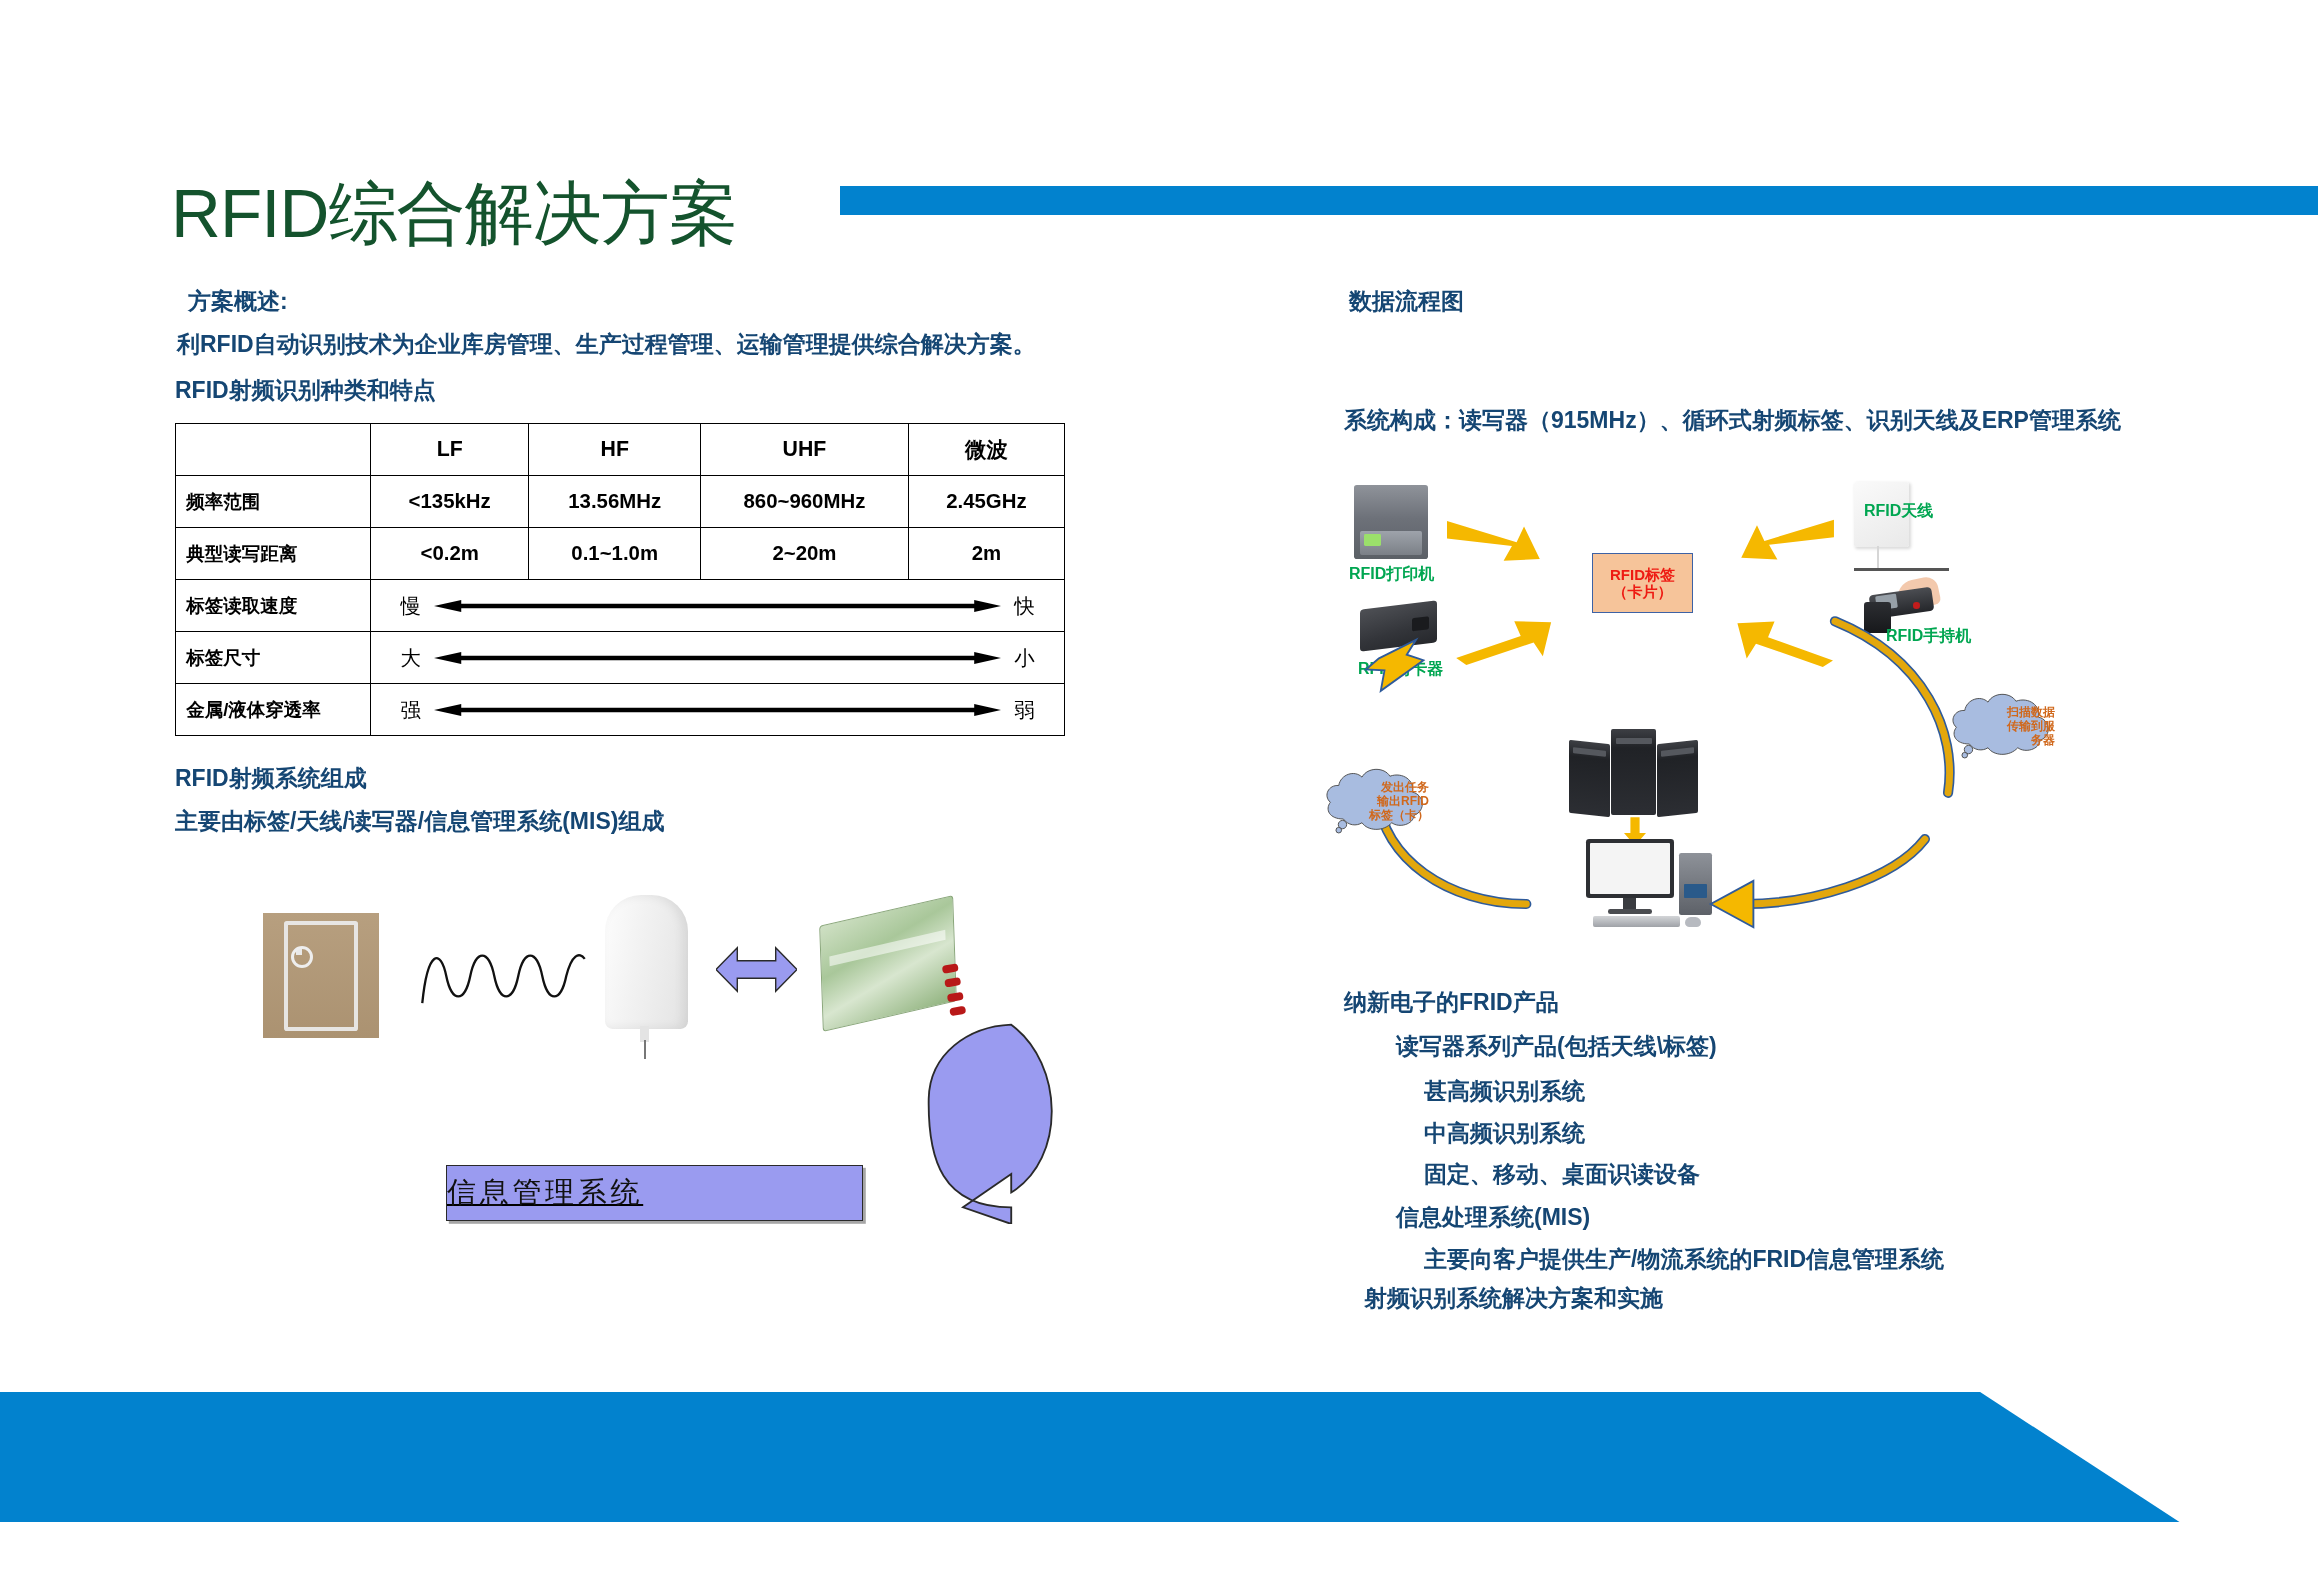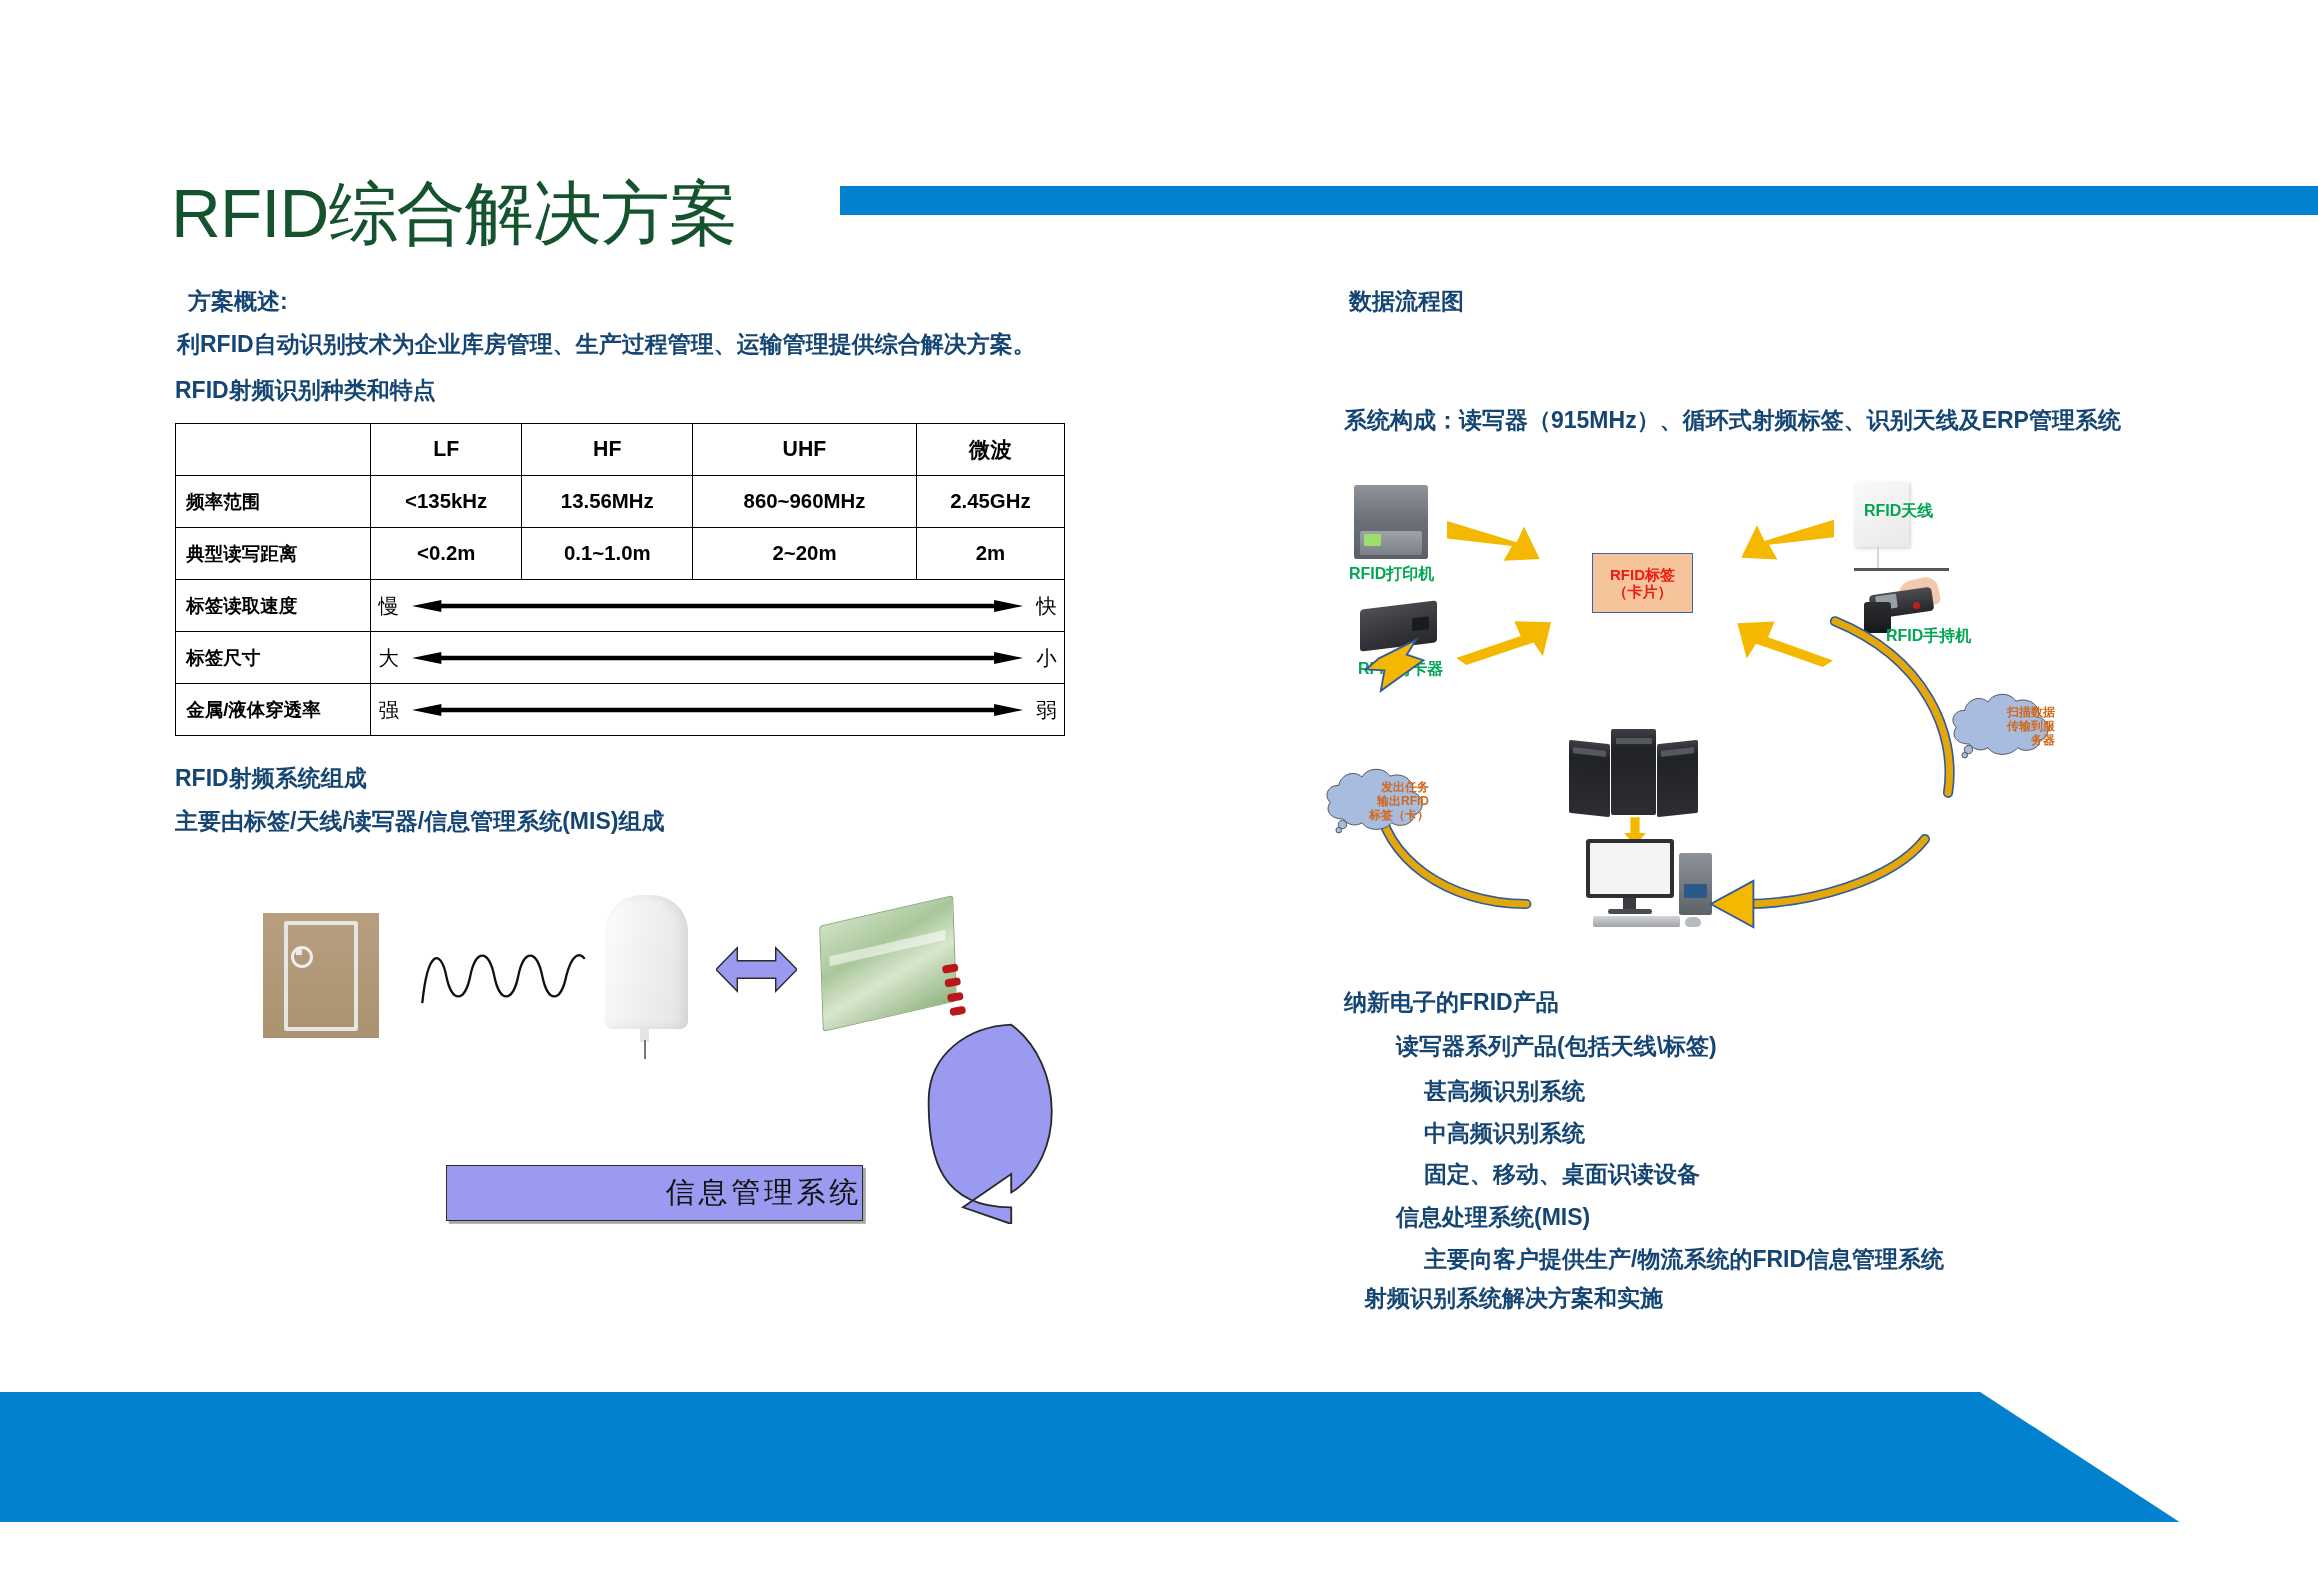--- a/index.html
+++ b/index.html
@@ -44,21 +44,21 @@
     border-collapse: collapse;
     background: #fff;
   }
   .spec-table td, .spec-table th {
     border: 1.4px solid #000;
     height: 52px;
     text-align: center;
     vertical-align: middle;
     font-size: 20.4px;
     color: #000;
-    padding: 0 0;
+    padding: 0 22px;
     font-weight: 700;
     margin-left: 36px;
   }
   .spec-table td.rowhdr {
     text-align: left; padding-left: 10.2px; font-weight: 600; font-size: 18.5px;
     width: 195px;
   }
   .spec-table th { font-weight: 600; font-size: 21.3px; }
   .arrow-cell { position: relative; }
   .arrow-cell .ends { display:flex; align-items:center; justify-content:space-between; padding:0 7.4px; }
@@ -119,22 +119,23 @@
     display:flex; flex-direction:column; justify-content:space-between;
     transform: rotate(-10deg);
   }
   .reader-ports i { display:block; width: 16px; height: 8px; background:#b81818; border-radius: 4.2px; }
 
   .curve-arrow { position:absolute; left: 872px; top: 1020px; width: 195px; height: 204px; }
 
   .mis-box {
     position: absolute; left: 446px; top: 1165px; width: 417px; height: 56px;
     background: #9a9bf0; border: 1.9px solid #2a2a2a;
-    display:flex; align-items:center; justify-content:flex-end;
+    display:flex; align-items:center; justify-content:flex-start;
     box-shadow: 2.8px 2.8px 0 rgba(0,0,0,0.35);
+    text-decoration: underline;
   }
   .mis-box span { font-size: 29px; color:#111; letter-spacing: 3.7px;
     font-family: "Liberation Serif","DejaVu Serif",serif; }
 
   
   .flow { position:absolute; left: 1308px; top: 473px; width: 863px; height: 482px; }
 
   .dev-img { position:absolute; }
   .dev-label {
     position:absolute; color:#00a651; font-size: 16px; font-weight: 700; white-space:nowrap;

